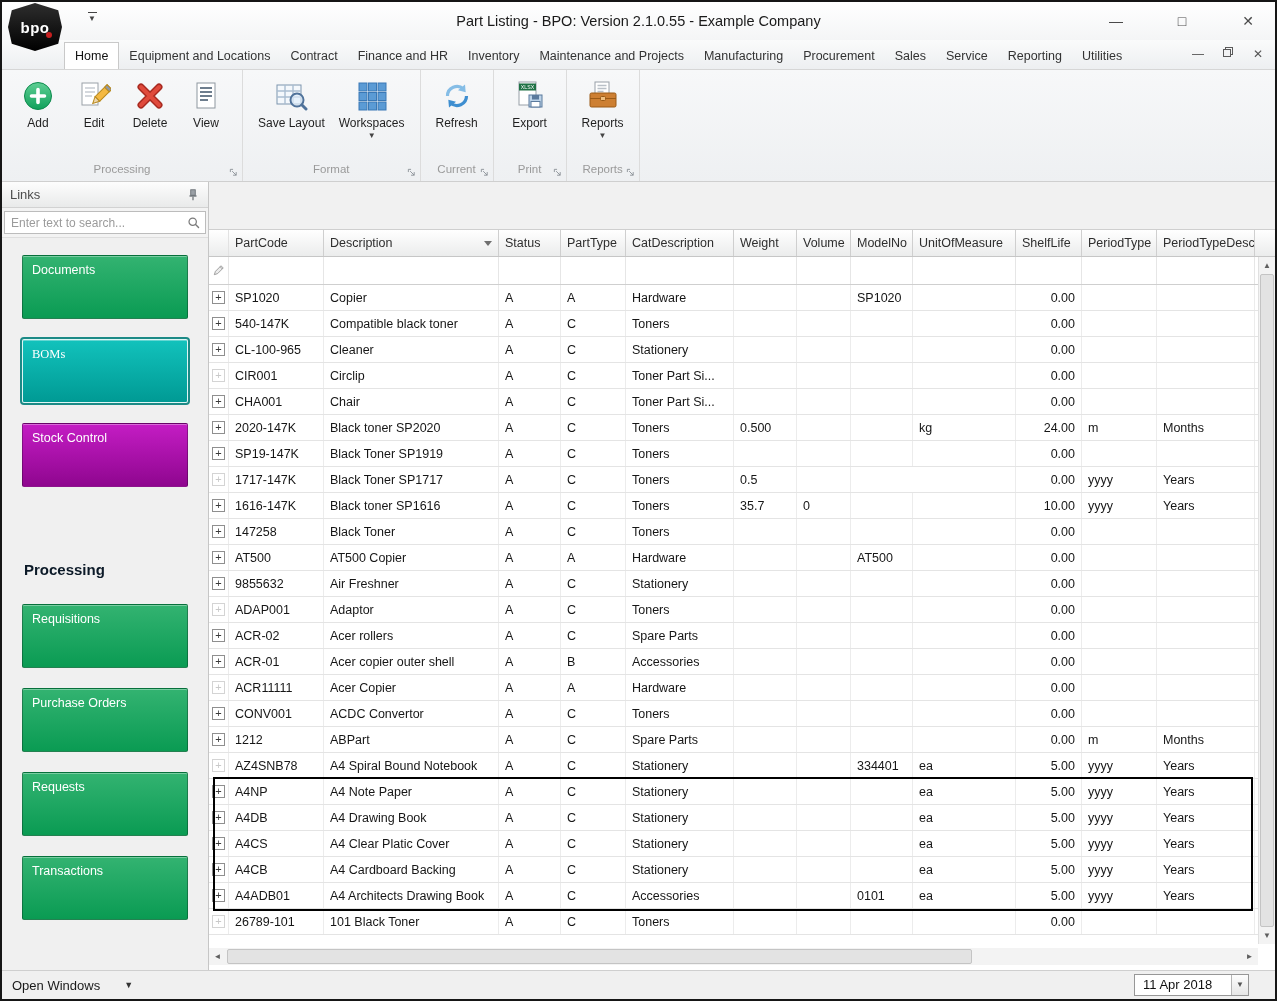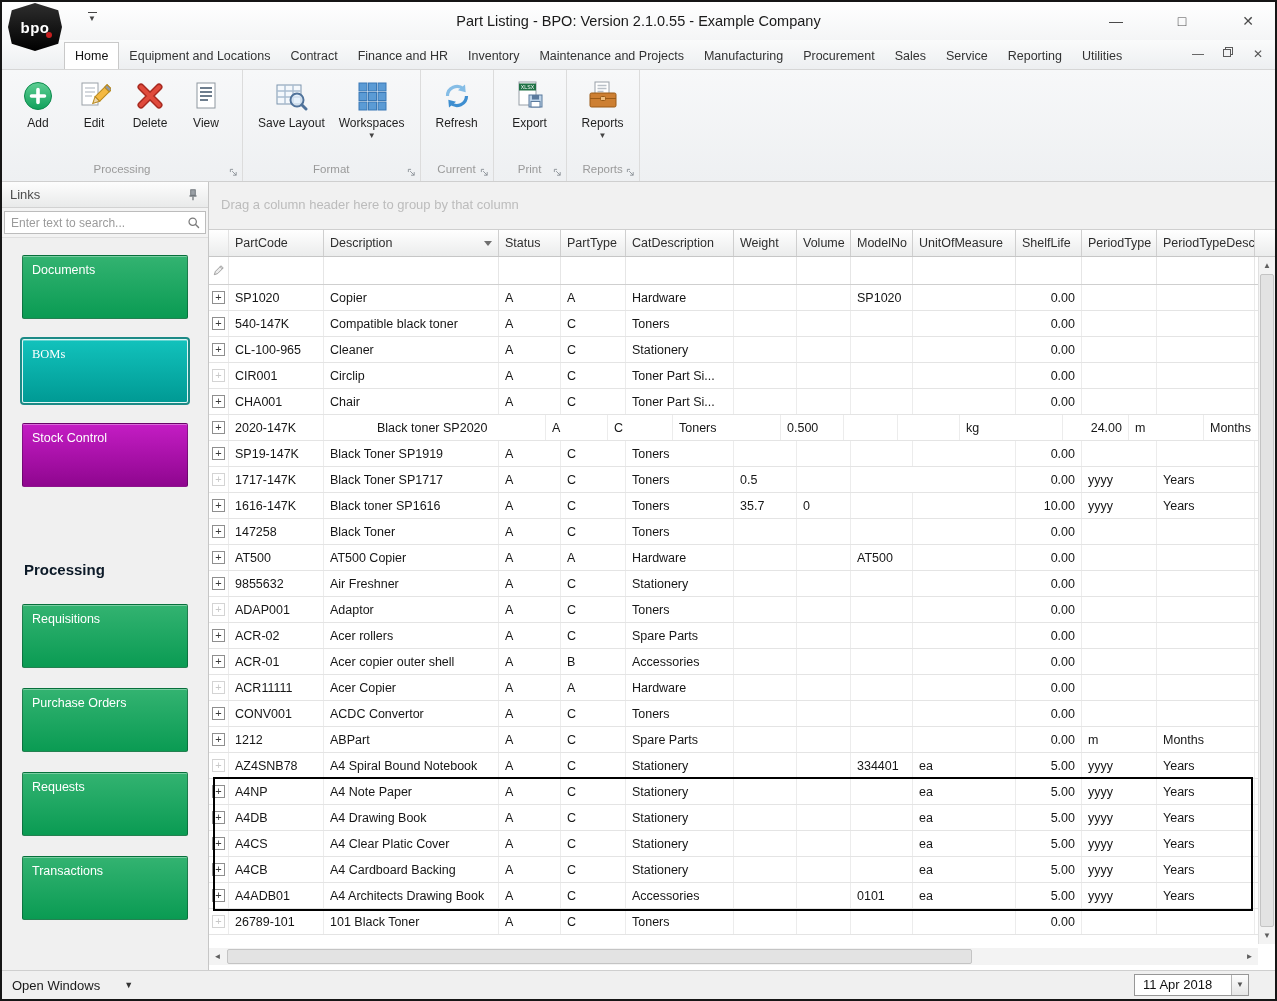--- a/index.html
+++ b/index.html
@@ -347,21 +347,20 @@
         <div class="side-btn" style="background: linear-gradient(rgb(196, 29, 196), rgb(143, 6, 143));"><span class="side-btn-label">Stock Control</span></div>
         <div class="section-label">Processing</div>
         <div class="side-btn" style="background: linear-gradient(rgb(51, 179, 113), rgb(10, 155, 83));"><span class="side-btn-label">Requisitions</span></div>
         <div class="side-btn" style="background: linear-gradient(rgb(51, 179, 113), rgb(10, 155, 83));"><span class="side-btn-label">Purchase Orders</span></div>
         <div class="side-btn" style="background: linear-gradient(rgb(51, 179, 113), rgb(10, 155, 83));"><span class="side-btn-label">Requests</span></div>
         <div class="side-btn" style="background: linear-gradient(rgb(51, 179, 113), rgb(10, 155, 83));"><span class="side-btn-label">Transactions</span></div>
       </div>
   </div>
 
   <div class="grid-area">
-    <div class="group-panel">Drag a column header here to group by that column</div>
     <div class="grid-box">
       <div class="header-row" id="gridHeader">
           <div class="hcell expand-col"></div>
           <div class="hcell" style="width: 95px;">
             <span class="htxt">PartCode</span>
           </div>
           <div class="hcell" style="width: 175px;">
             <span class="htxt">Description</span>
             <span class="sort-desc"></span>
           </div>
@@ -503,21 +502,21 @@
             <div class="dcell" style="width: 103px;"></div>
             <div class="dcell right" style="width: 66px;">0.00</div>
             <div class="dcell" style="width: 75px;"></div>
             <div class="dcell" style="width: 98px;"></div>
           </div>
           <div class="drow">
             <div class="dcell expand-cell">
               <span class="plusbox">+</span>
             </div>
             <div class="dcell" style="width: 95px;">2020-147K</div>
-            <div class="dcell" style="width: 175px; margin-left: 47px;">Black toner SP2020</div>
+            <div class="dcell" style="width: 175px;">Black toner SP2020</div>
             <div class="dcell" style="width: 62px;">A</div>
             <div class="dcell" style="width: 65px;">C</div>
             <div class="dcell" style="width: 108px;">Toners</div>
             <div class="dcell" style="width: 63px;">0.500</div>
             <div class="dcell" style="width: 54px;"></div>
             <div class="dcell" style="width: 62px;"></div>
             <div class="dcell" style="width: 103px;">kg</div>
             <div class="dcell right" style="width: 66px;">24.00</div>
             <div class="dcell" style="width: 75px;">m</div>
             <div class="dcell" style="width: 98px;">Months</div>

